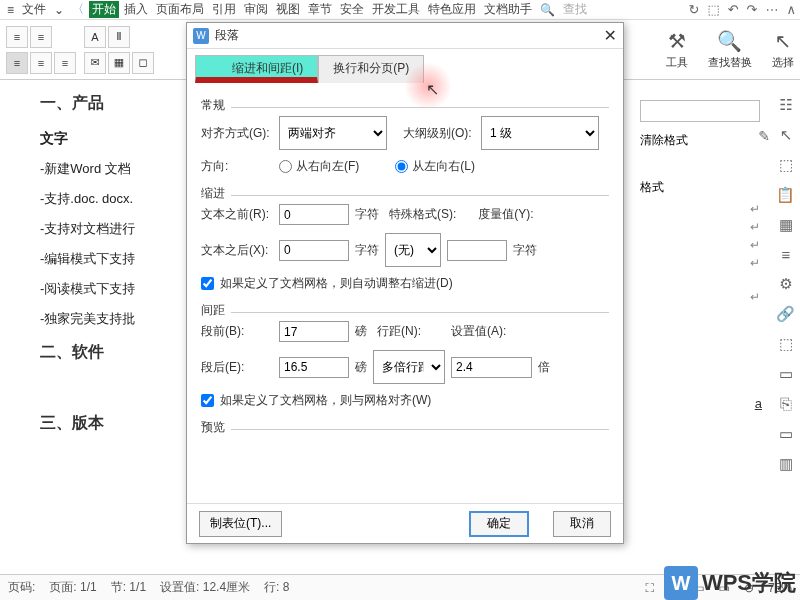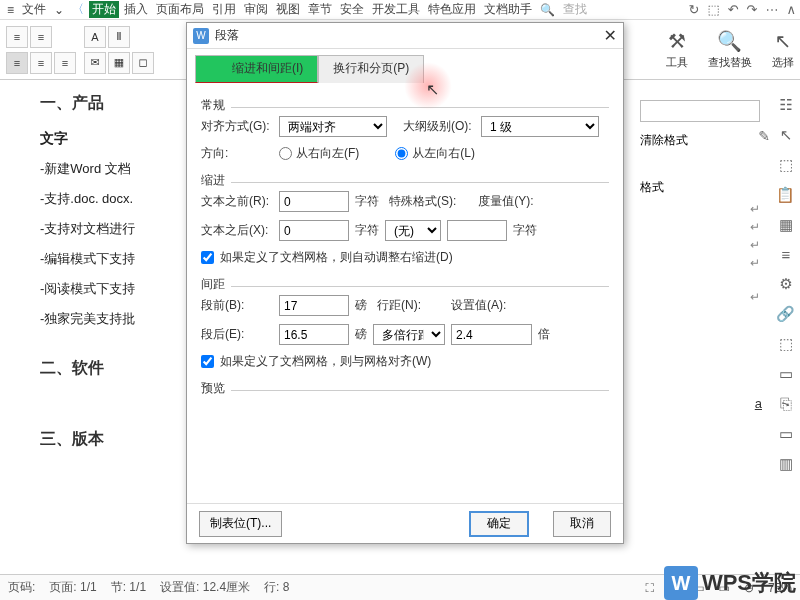--- a/index.html
+++ b/index.html
@@ -23,28 +23,28 @@
 .doc-area h1 { font-size: 16px; font-weight: bold; margin: 8px 0 12px; }
 .doc-area p { font-size: 13px; margin: 12px 0; color: #222; }
 .doc-area .sub { font-size: 14px; font-weight: bold; margin: 16px 0 8px; }
 
 .dialog { position: absolute; left: 186px; top: 22px; width: 438px; height: 522px; background: #fff; border: 1px solid #999; box-shadow: 2px 2px 8px rgba(0,0,0,.3); }
 .dlg-title { height: 26px; display: flex; align-items: center; padding: 0 6px; border-bottom: 1px solid #ddd; }
 .dlg-title .ico { width: 16px; height: 16px; background: #4a90d9; color: #fff; border-radius: 2px; display: flex; align-items: center; justify-content: center; font-size: 10px; margin-right: 6px; }
 .dlg-title .close { margin-left: auto; font-size: 16px; cursor: pointer; }
 .tabs { display: flex; height: 28px; margin: 6px 8px 0; }
 .tab { padding: 4px 14px; border: 1px solid #bbb; border-bottom: none; background: #eee; font-size: 12px; cursor: pointer; }
-.tab.active { background: #22c55e; border-bottom: 1px solid #b91c1c; position: relative; z-index: 2; padding-left: 36px; }
+.tab.active { background: #5eead4; border-bottom: 6px solid #b91c1c; position: relative; z-index: 2; padding-left: 36px; }
 .dlg-body { padding: 8px 14px; }
 .fieldset { margin: 6px 0 10px; }
 .fs-label { font-size: 12px; color: #333; position: relative; }
 .fs-line { border-top: 1px solid #ccc; margin-top: -7px; margin-left: 30px; }
 .row { display: flex; align-items: center; gap: 6px; margin: 8px 0; font-size: 12px; }
 .row label { min-width: 72px; }
-.sel { border: 1px solid #999; height: 21px; background: #fff; padding: 0 4px; font-size: 12px; }
+.sel { border: 1px solid #999; height: 34px; background: #fff; padding: 0 4px; font-size: 12px; }
 .sel-wide { width: 108px; }
 .num { width: 70px; border: 1px solid #999; height: 21px; padding: 0 4px; font-size: 12px; }
 .radio { display: flex; align-items: center; gap: 4px; }
 .chk-row { display: flex; align-items: center; gap: 6px; margin: 6px 0; }
 .dlg-foot { position: absolute; bottom: 0; left: 0; right: 0; height: 40px; border-top: 1px solid #ddd; display: flex; align-items: center; padding: 0 12px; gap: 24px; }
 .btn { border: 1px solid #999; background: #f5f5f5; height: 26px; padding: 0 16px; font-size: 12px; cursor: pointer; }
 .btn-tab { padding: 0 10px; }
 .btn-primary { border: 2px solid #4a90d9; margin-left: 46px; }
 .foot-spacer { flex: 1; }
 
@@ -138,21 +138,21 @@
 
 <div class="doc-area">
   <h1>一、产品</h1>
   <p class="sub">文字</p>
   <p>-新建Word 文档</p>
   <p>-支持.doc. docx.</p>
   <p>-支持对文档进行</p>
   <p>-编辑模式下支持</p>
   <p>-阅读模式下支持</p>
   <p>-独家完美支持批</p>
-  <h1 style="margin-top:30px">二、软件</h1>
+  <h1 style="margin-top:14px">二、软件</h1>
   <h1 style="margin-top:50px">三、版本</h1>
 </div>
 
 <div class="dialog">
   <div class="dlg-title">
     <span class="ico">W</span>
     <span>段落</span>
     <span class="close">✕</span>
   </div>
   <div class="tabs">

